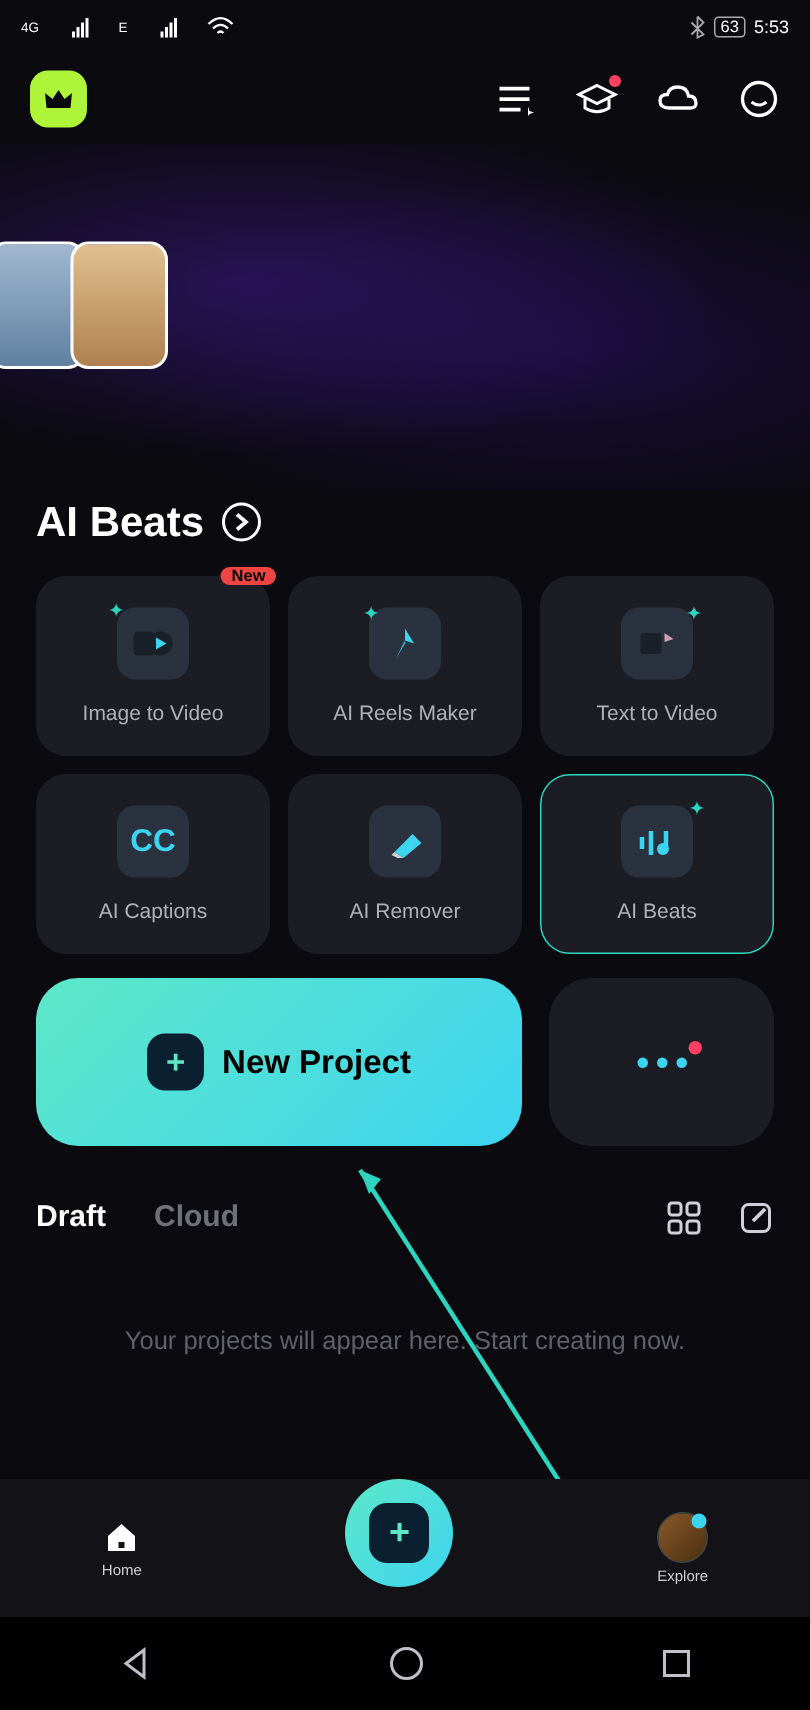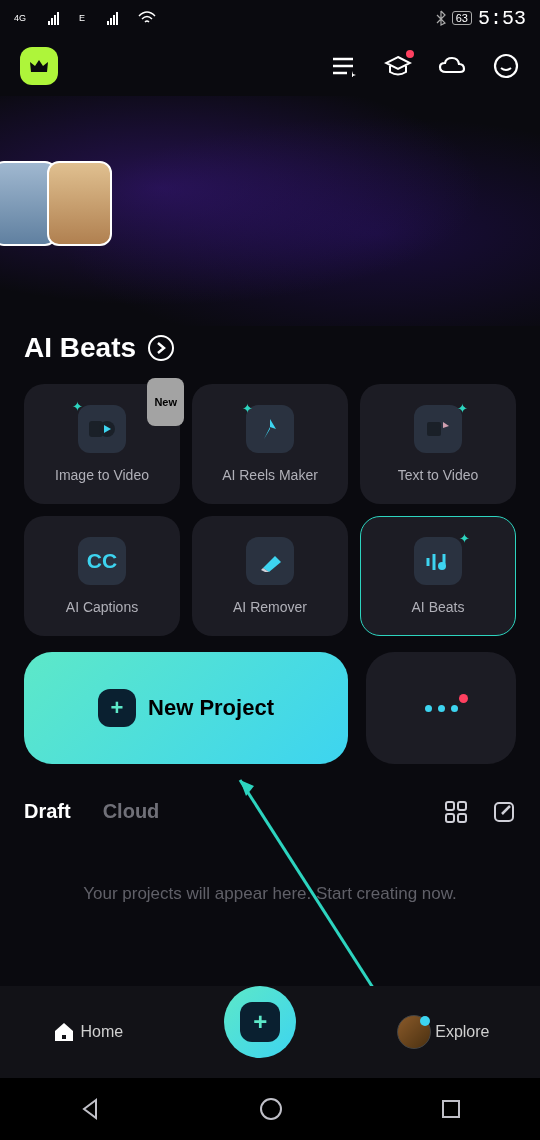--- a/index.html
+++ b/index.html
@@ -111,25 +111,25 @@
       width: 48px; height: 48px;
       background: #2a3240;
       border-radius: 12px;
       display:flex;align-items:center;justify-content:center;
       position:relative;
     }
     .feature-label { font-size: 14px; color: #b0b0b8; }
     .badge-new {
       position: absolute;
       top: -6px; right: -4px;
-      background: #a3a3a3;
+      background: #ef4444;
       color: #000;
       font-size: 11px;
       font-weight: 700;
-      padding: 18px 7px;
+      padding: 0 7px;
       border-radius: 8px;
     }
     .sparkle { position:absolute; color: #2dd4bf; font-size: 13px; }
     .action-row {
       display: flex;
       gap: 18px;
       padding: 16px 24px;
     }
     .new-project-btn {
       flex: 1;
@@ -181,21 +181,21 @@
     .bottom-nav {
       position: absolute;
       bottom: 62px;
       left: 0; right: 0;
       height: 92px;
       background: #121217;
       display: flex;
       align-items: center;
       justify-content: space-around;
     }
-    .nav-item { display:flex; flex-direction:row; align-items:center; gap:4px; font-size:16px; color:#d0d0d0; }
+    .nav-item { display:flex; flex-direction:column; align-items:center; gap:4px; font-size:10px; color:#d0d0d0; }
     .fab {
       width: 72px; height: 72px;
       border-radius: 50%;
       background: linear-gradient(135deg, #5de8c8, #3dd4f0);
       display:flex;align-items:center;justify-content:center;
       margin-top: -20px;
     }
     .fab-inner {
       width:40px;height:40px;background:#0a2030;border-radius:12px;
       display:flex;align-items:center;justify-content:center;
@@ -249,21 +249,21 @@
         <path d="M1 5 Q9 -3 17 5 M4 8 Q9 3 14 8 M7 11 Q9 9 11 11" stroke="#fff" stroke-width="1.5" fill="none"></path>
       </svg>
   </div>
   <div class="status-right">
     <svg width="10" height="16" viewBox="0 0 10 16">
         <path d="M5 1 L9 5 L5 9 L9 13 L5 15 L5 1 M1 5 L5 9 M1 13 L5 9" stroke="#aaa" stroke-width="1.2" fill="none"></path>
       </svg>
     <span style="border:1px solid #aaa;border-radius:3px;padding:0 3px;font-size:11px;display:inline-flex;align-items:center;">
         <span>63</span>
       </span>
-    <span style="font-size:20px;font-family:Liberation Mono, monospace;">5:53</span>
+    <span style="font-size:12px;">5:53</span>
   </div>
 </div>
 
 <div class="header">
   <div class="crown">
     <svg width="20" height="16" viewBox="0 0 20 16">
         <path d="M2 14 L1 4 L6 8 L10 2 L14 8 L19 4 L18 14 Z" fill="#0a0a0f"></path>
       </svg>
   </div>
   <div class="header-icons">

